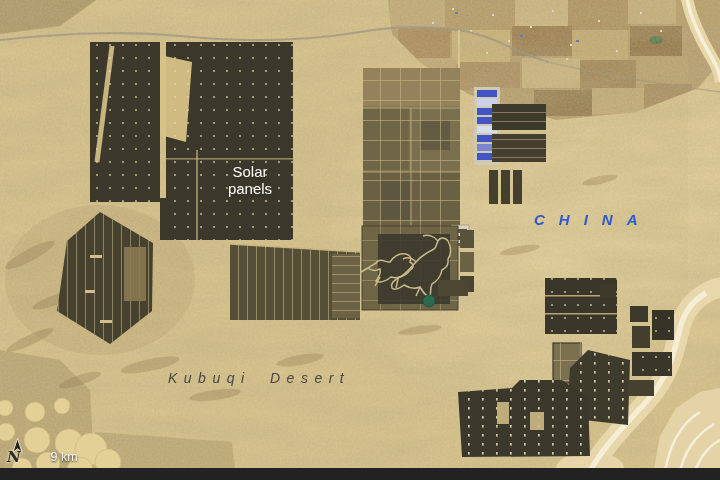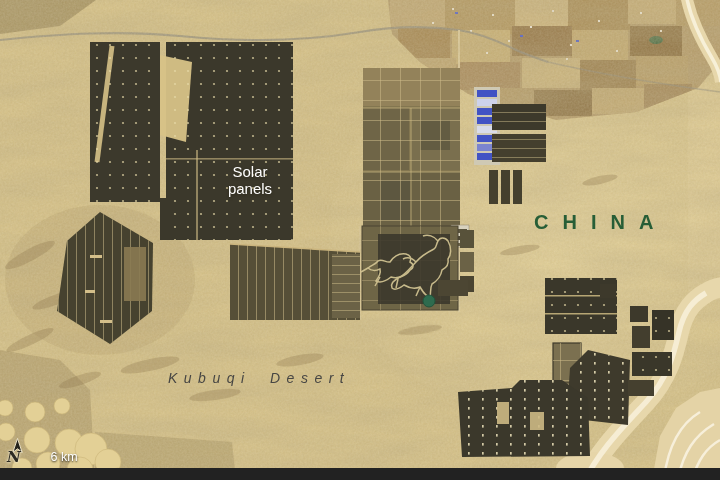--- a/index.html
+++ b/index.html
@@ -3,22 +3,22 @@
 <meta charset="utf-8">
 <style>
   html,body{margin:0;padding:0;background:#222;}
   .stage{position:relative;width:720px;height:468px;overflow:hidden;
          font-family:"Liberation Sans",sans-serif;background:#d7c287;}
   .stage svg{position:absolute;left:0;top:0;}
   .lbl{position:absolute;user-select:none;}
   #lbl-solar{left:206px;top:163px;width:88px;text-align:center;color:#fff;
              font-size:15px;line-height:1.15;white-space:pre-line;
              text-shadow:0 1px 3px rgba(40,35,20,.65);}
-  #lbl-china{left:534px;top:211px;font-size:20px;font-weight:bold;color:#14532d;
-             letter-spacing:14px;opacity:.9;}
+  #lbl-china{left:534px;top:211px;font-size:15px;font-weight:bold;color:#1d4ed8;
+             letter-spacing:14px;opacity:.9;font-style:italic;}
   #lbl-kubuqi{left:168px;top:370px;font-size:14px;font-style:italic;color:#404040;
               letter-spacing:6.5px;word-spacing:9px;opacity:.95;}
   #lbl-scale{left:36px;top:450px;width:56px;text-align:center;color:#fff;
              font-size:12.5px;text-shadow:0 1px 2px rgba(0,0,0,.85);}
   #lbl-north{left:7px;top:448px;font-family:"DejaVu Serif",serif;font-style:italic;
              font-weight:bold;font-size:15px;color:#2c2a22;
              text-shadow:0 0 2px #f2e9cf,0 0 3px #f2e9cf;}
 </style>
 </head>
 <body>
@@ -286,15 +286,15 @@
     <rect x="30" y="470.2" width="66" height="1.4" fill="rgba(60,50,30,0.45)"></rect>
     <rect x="30" y="468" width="66" height="2.4" fill="#ffffff"></rect>
   </g>
   <polygon points="17.5,438.5 12.8,452.5 17.5,448.8 22.2,452.5" fill="#25231c" stroke="#f4ecd4" stroke-width="0.9"></polygon>
 </svg>
 
 <div class="lbl" id="lbl-solar">Solar
 panels</div>
 <div class="lbl" id="lbl-china">CHINA</div>
 <div class="lbl" id="lbl-kubuqi">Kubuqi Desert</div>
-<div class="lbl" id="lbl-scale">6 km</div>
+<div class="lbl" id="lbl-scale">9 km</div>
 <div class="lbl" id="lbl-north">N</div>
 </div>
 
 </body></html>

